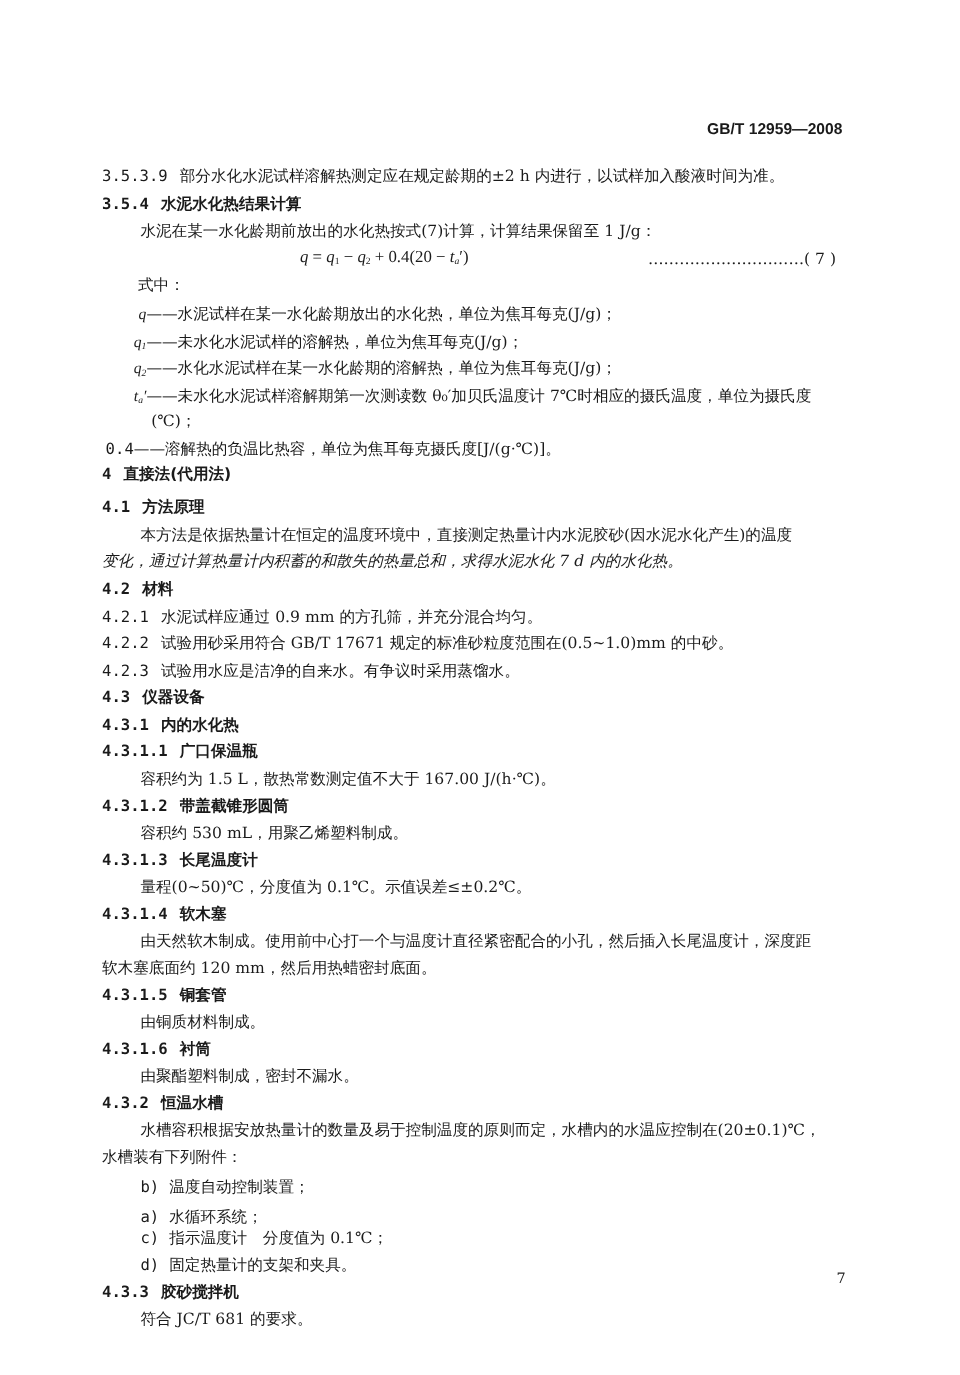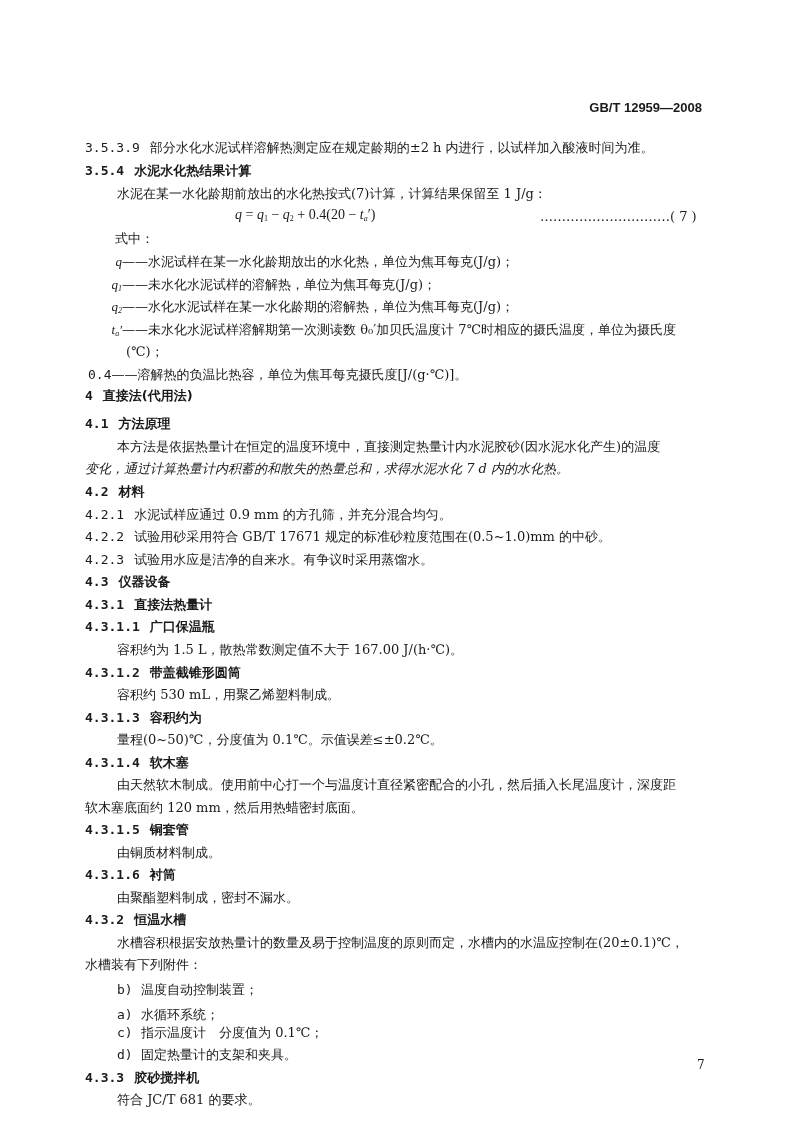--- a/index.html
+++ b/index.html
@@ -35,21 +35,21 @@
   <div class="line" style="top:139px;left:85px;">
     <span class="num h">3.5.3.9</span><span class="gap"></span><span>部分水化水泥试样溶解热测定应在规定龄期的±2 h 内进行，以试样加入酸液时间为准。</span>
   </div>
 
   <div class="line h" style="top:162px;left:85px;">
     <span class="num">3.5.4</span><span class="gap"></span><span>水泥水化热结果计算</span>
   </div>
 
   <div class="line" style="top:185px;left:117px;">水泥在某一水化龄期前放出的水化热按式(7)计算，计算结果保留至 1 J/g：</div>
 
-  <div class="line formula" style="top:206px;left:235px;">
+  <div class="line formula" style="top:206px;left:250px;">
     <span>q</span>
     <span class="up">=</span>
     <span>q</span><sub class="up">1</sub>
     <span class="up">−</span>
     <span>q</span><sub class="up">2</sub>
     <span class="up">+</span>
     <span class="up">0.4(20</span>
     <span class="up">−</span>
     <span>t</span><sub>a</sub><span class="up">′)</span>
   </div>
@@ -96,35 +96,35 @@
     <span class="num h">4.2.2</span><span class="gap"></span><span>试验用砂采用符合 GB/T 17671 规定的标准砂粒度范围在(0.5~1.0)mm 的中砂。</span>
   </div>
   <div class="line" style="top:551px;left:85px;">
     <span class="num h">4.2.3</span><span class="gap"></span><span>试验用水应是洁净的自来水。有争议时采用蒸馏水。</span>
   </div>
 
   <div class="line h" style="top:573px;left:85px;">
     <span class="num">4.3</span><span class="gap"></span><span>仪器设备</span>
   </div>
   <div class="line h" style="top:596px;left:85px;">
-    <span class="num">4.3.1</span><span class="gap"></span><span>直接法热量计</span>
+    <span class="num">4.3.1</span><span class="gap"></span><span>内的水化热</span>
   </div>
 
   <div class="line h" style="top:618px;left:85px;">
     <span class="num">4.3.1.1</span><span class="gap"></span><span>广口保温瓶</span>
   </div>
   <div class="line" style="top:641px;left:117px;">容积约为 1.5 L，散热常数测定值不大于 167.00 J/(h·℃)。</div>
 
   <div class="line h" style="top:664px;left:85px;">
     <span class="num">4.3.1.2</span><span class="gap"></span><span>带盖截锥形圆筒</span>
   </div>
   <div class="line" style="top:686px;left:117px;">容积约 530 mL，用聚乙烯塑料制成。</div>
 
   <div class="line h" style="top:709px;left:85px;">
-    <span class="num">4.3.1.3</span><span class="gap"></span><span>容积约为</span>
+    <span class="num">4.3.1.3</span><span class="gap"></span><span>长尾温度计</span>
   </div>
   <div class="line" style="top:731px;left:117px;">量程(0~50)℃，分度值为 0.1℃。示值误差≤±0.2℃。</div>
 
   <div class="line h" style="top:754px;left:85px;">
     <span class="num">4.3.1.4</span><span class="gap"></span><span>软木塞</span>
   </div>
   <div class="line" style="top:776px;left:117px;">由天然软木制成。使用前中心打一个与温度计直径紧密配合的小孔，然后插入长尾温度计，深度距</div>
   <div class="line" style="top:799px;left:85px;">软木塞底面约 120 mm，然后用热蜡密封底面。</div>
 
   <div class="line h" style="top:821px;left:85px;">

